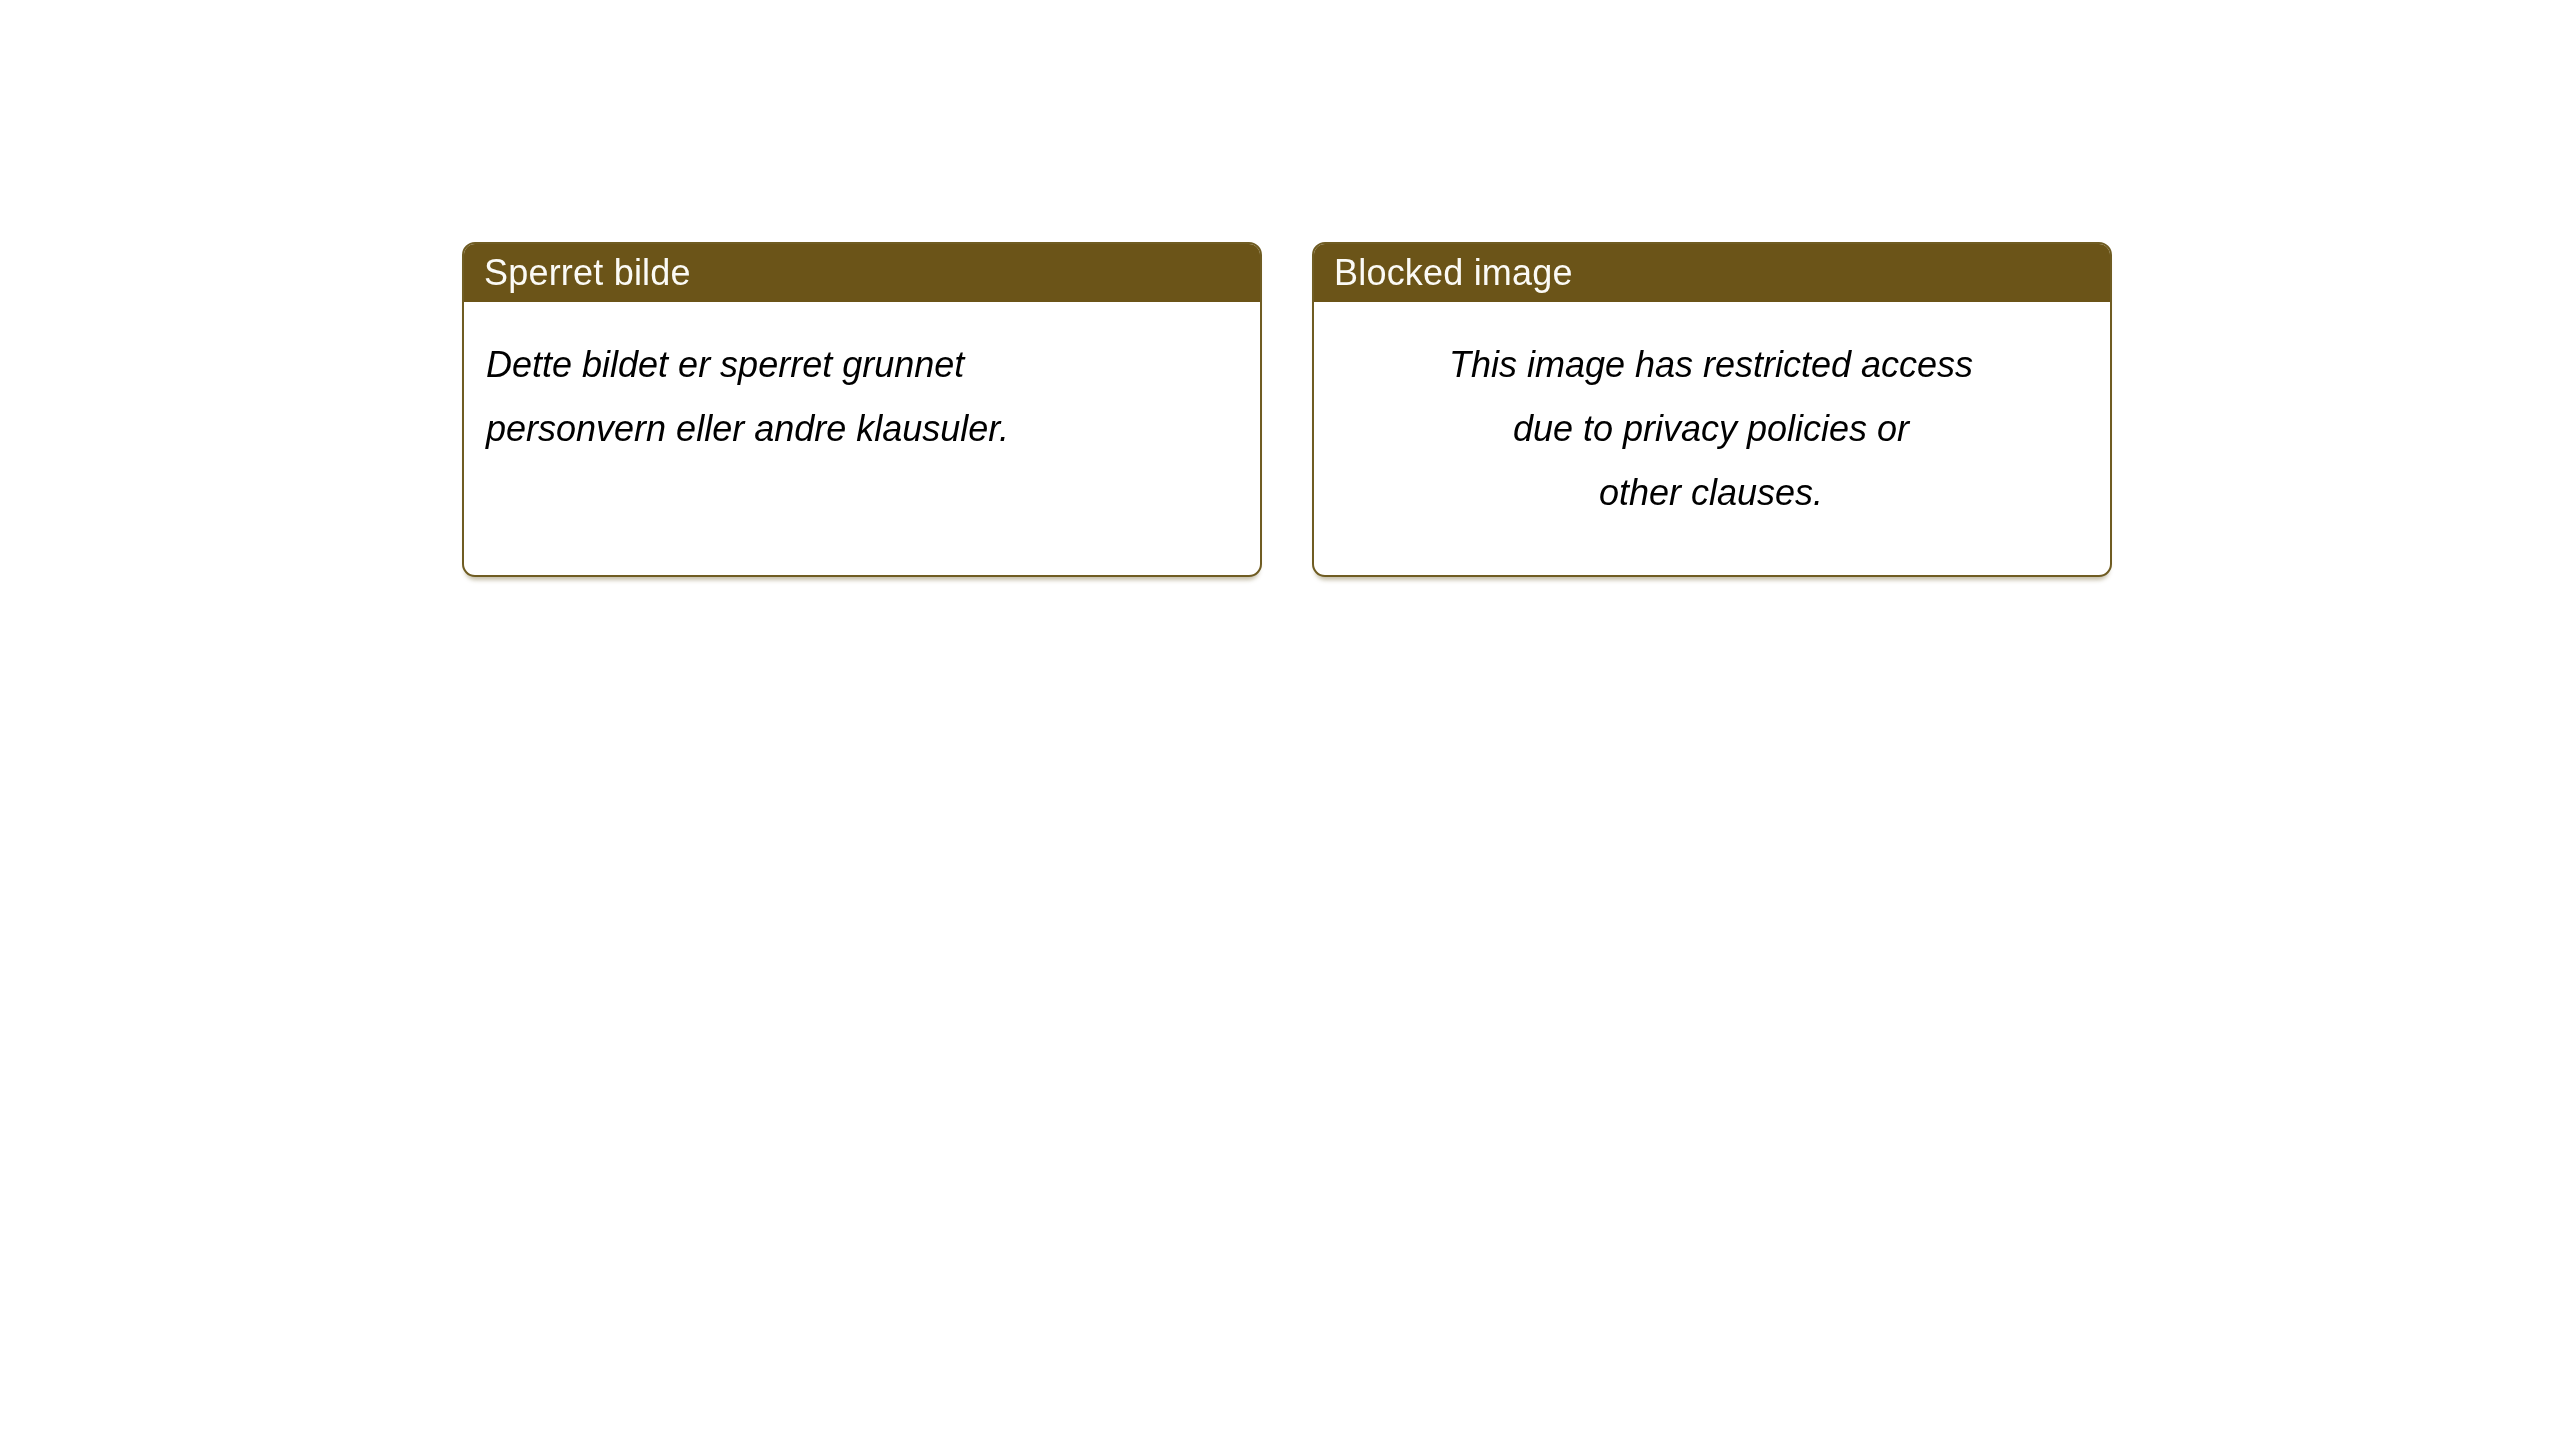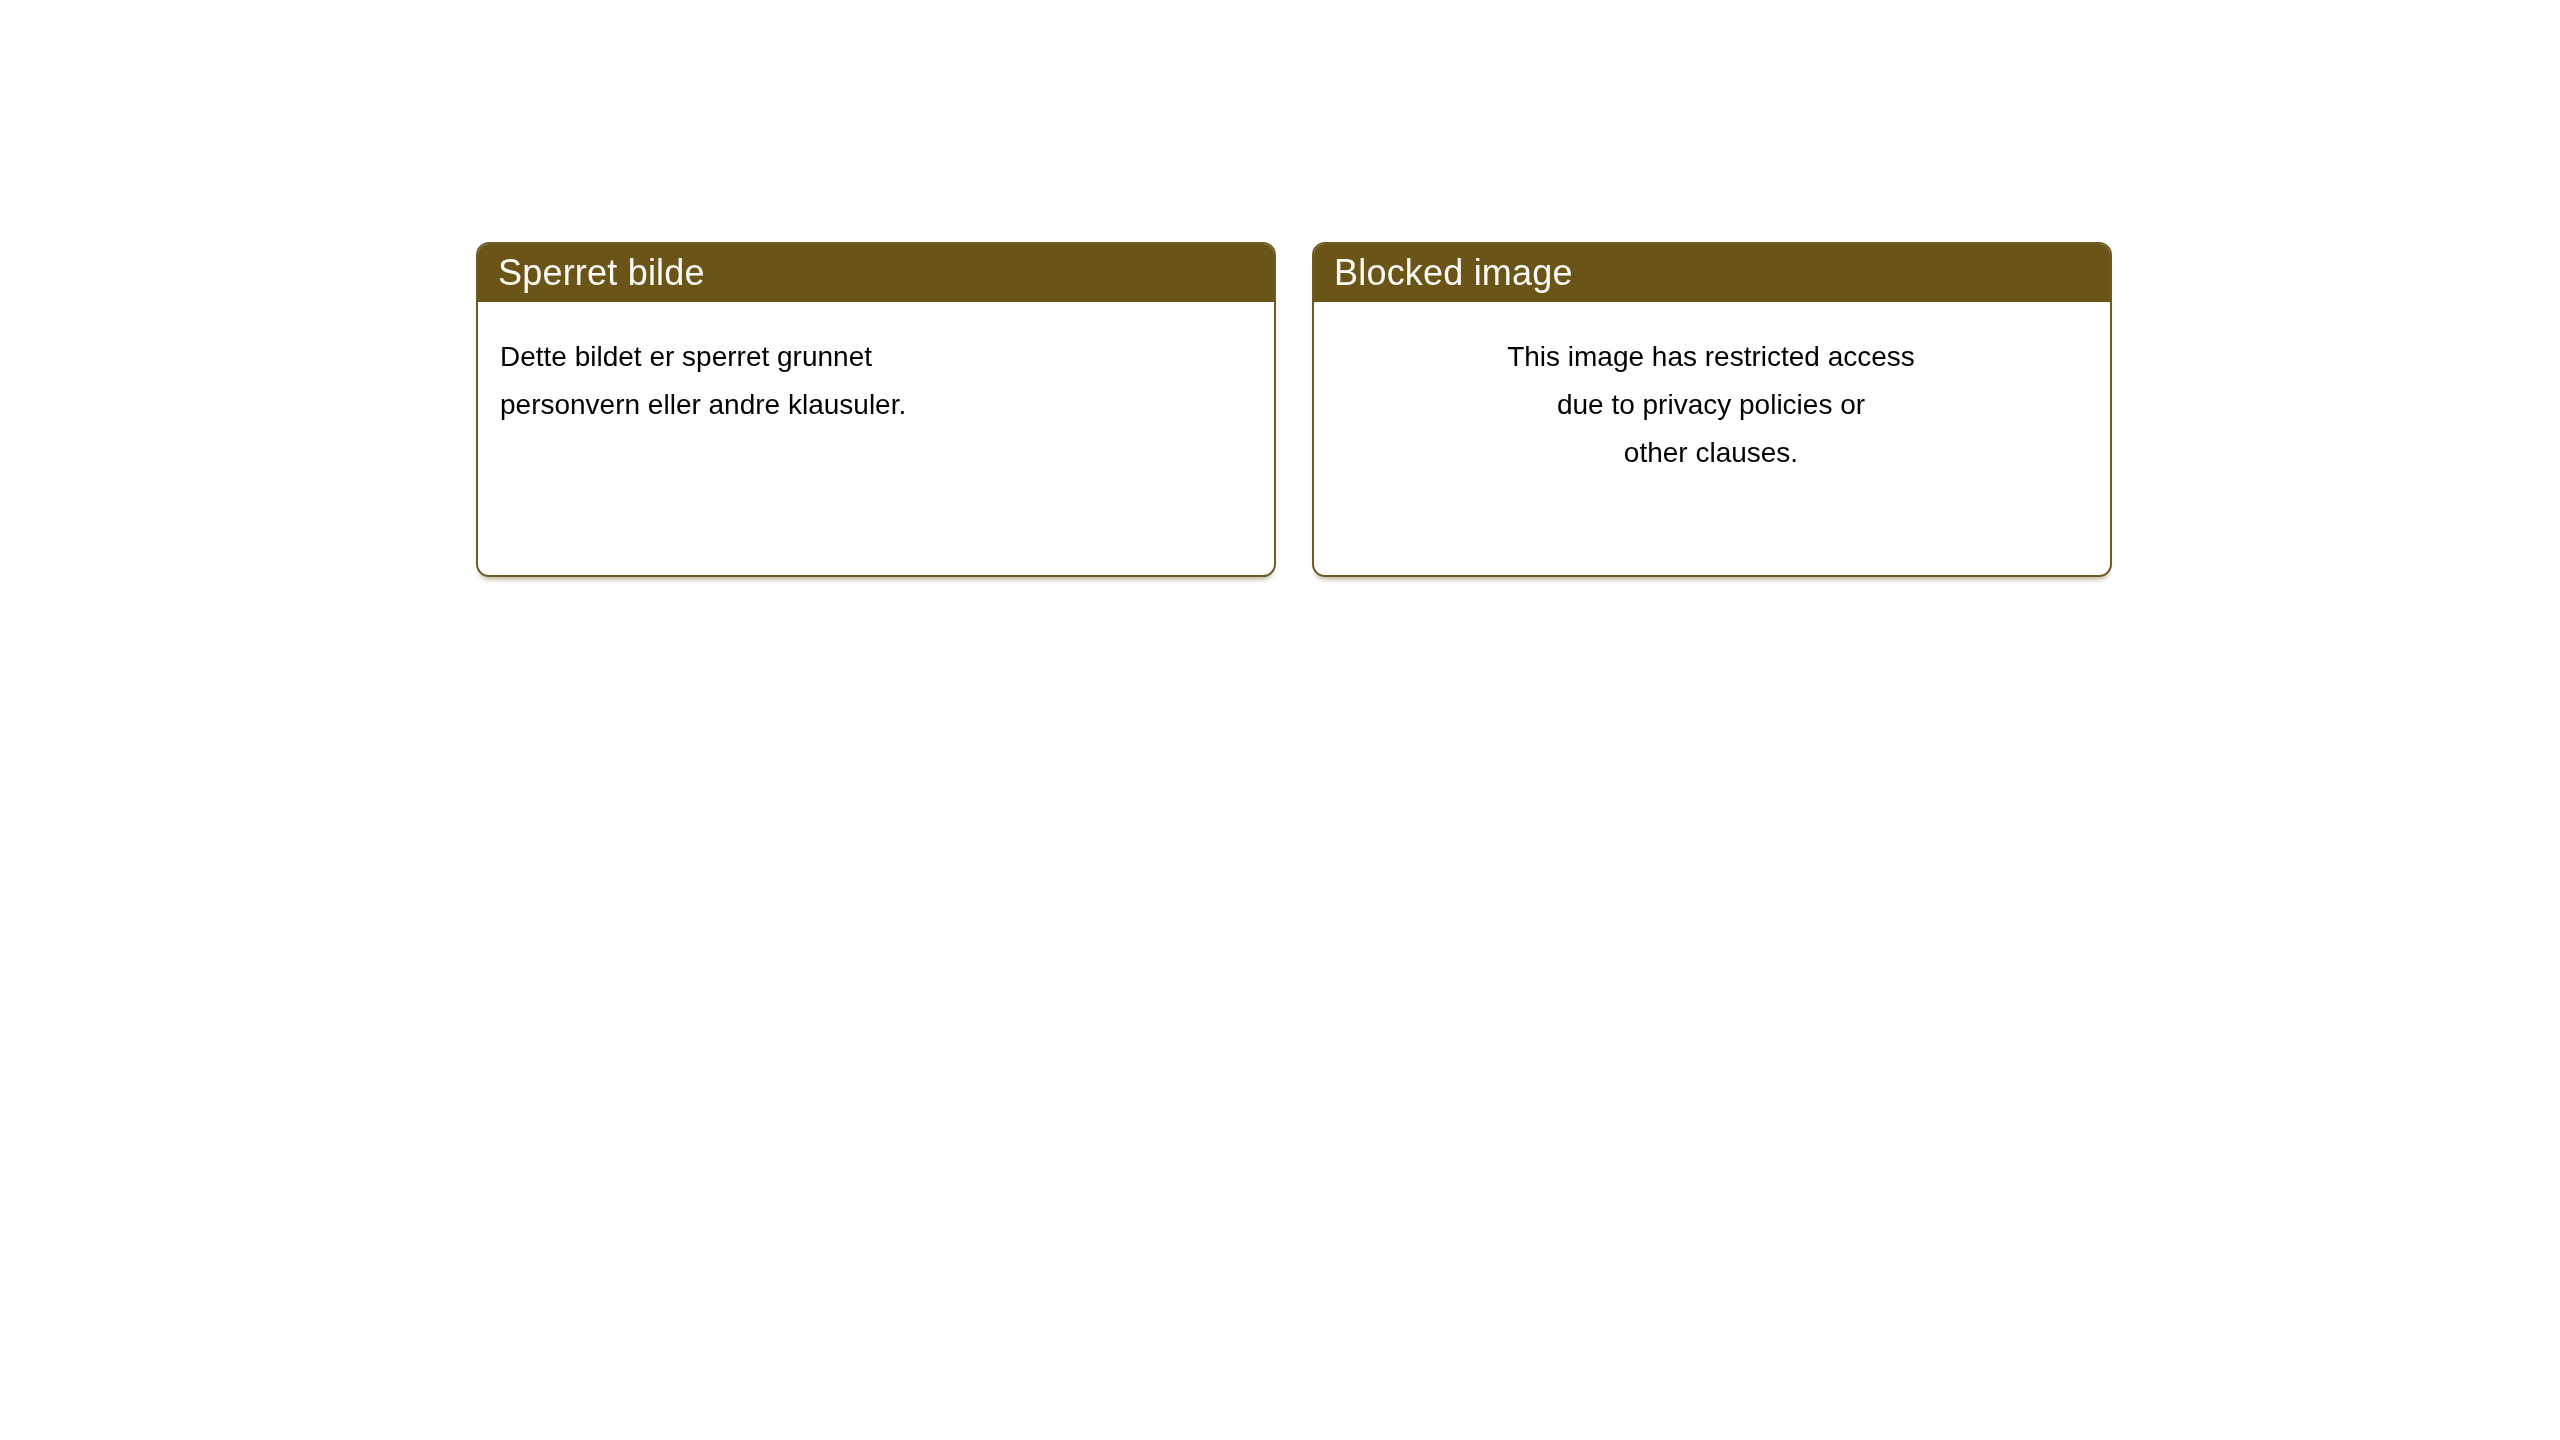--- a/index.html
+++ b/index.html
@@ -23,38 +23,39 @@
     position: absolute;
     top: 242px;
     width: 800px;
     height: 335px;
     background: #ffffff;
     border: 2px solid var(--border-color);
     border-radius: 13px;
     overflow: hidden;
     box-shadow: 0 6px 4px -3px rgba(125, 110, 65, 0.45);
   }
-  .card-no { left: 476px; }
+  .card-no { left: 462px; }
   .card-en { left: 1312px; text-align: center; }
   .card-header {
     height: 58px;
     background: var(--header-bg);
     color: var(--header-text);
     display: flex;
     align-items: center;
     padding: 0 20px;
     font-size: 36px;
     letter-spacing: 0.2px;
   }
   .card-body {
     padding: 31px 24px 0 22px;
-    font-size: 28px;
-    line-height: 48px;
+    font-size: 36px;
+    line-height: 64px;
     color: var(--body-text);
     white-space: pre-line;
+    font-style: italic;
   }
 </style>
 </head>
 <body>
 
 <div class="page">
 
   <div class="card card-no">
     <div class="card-header">
       <span>Sperret bilde</span>

